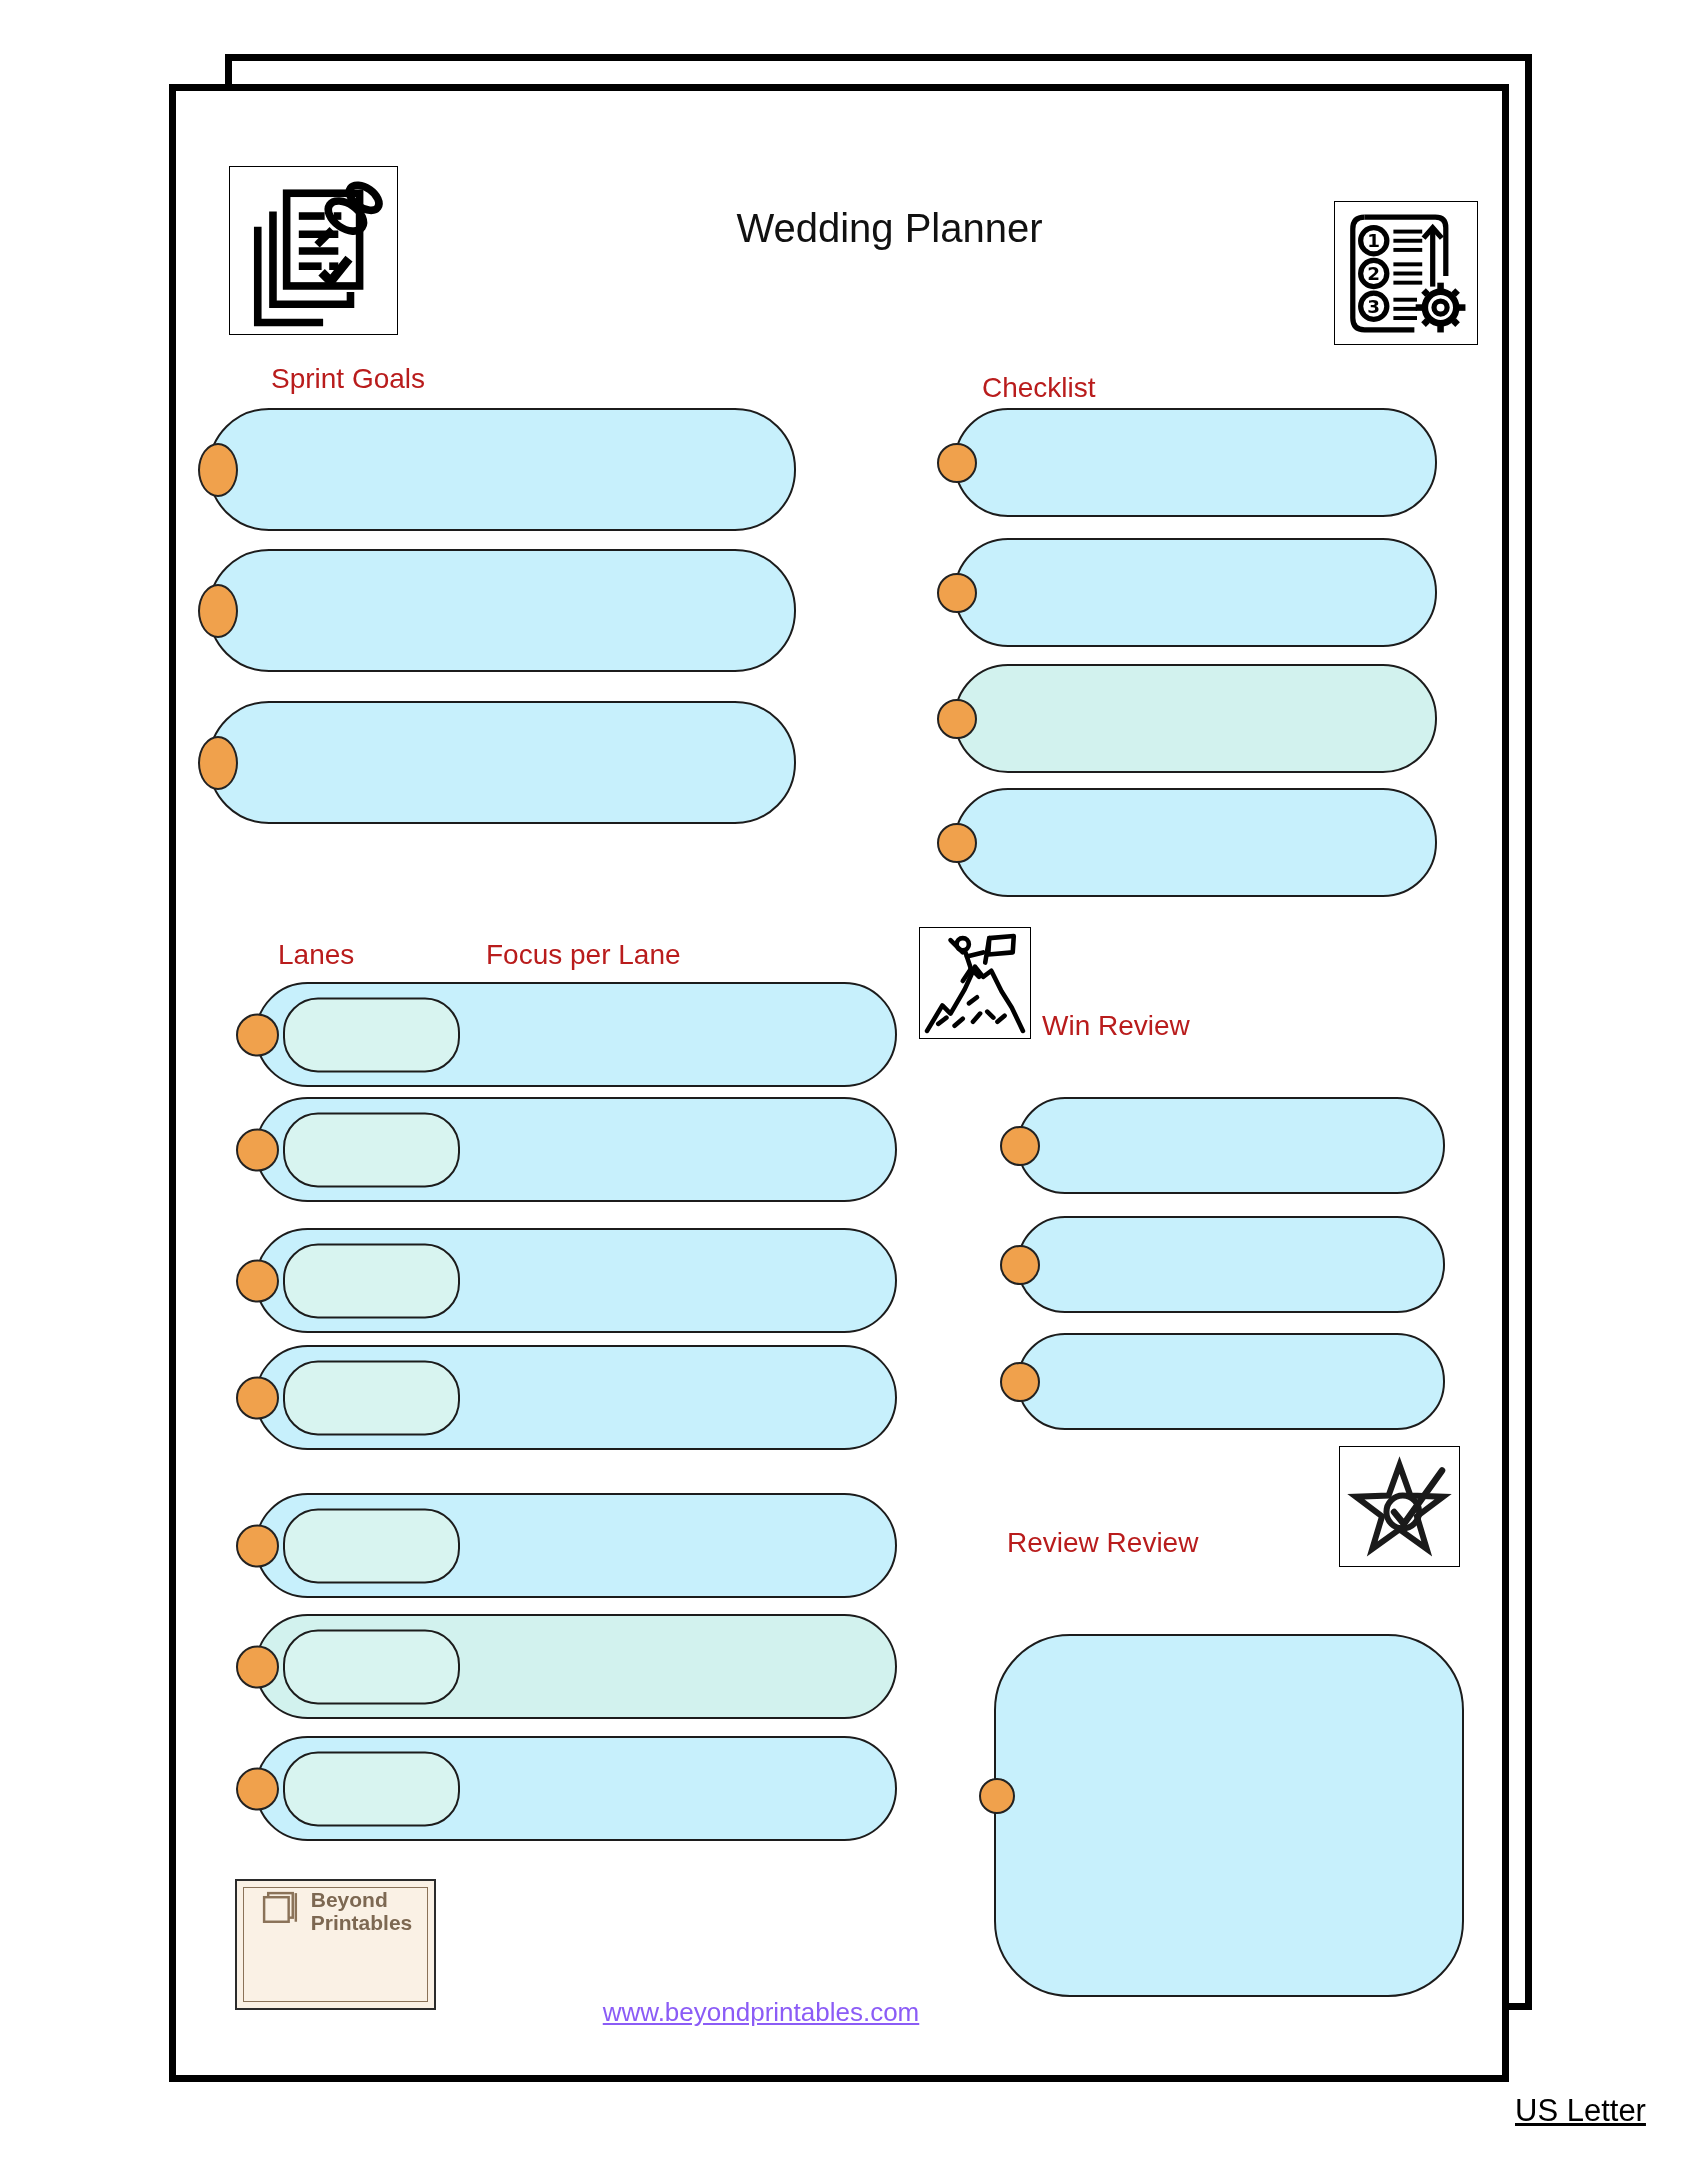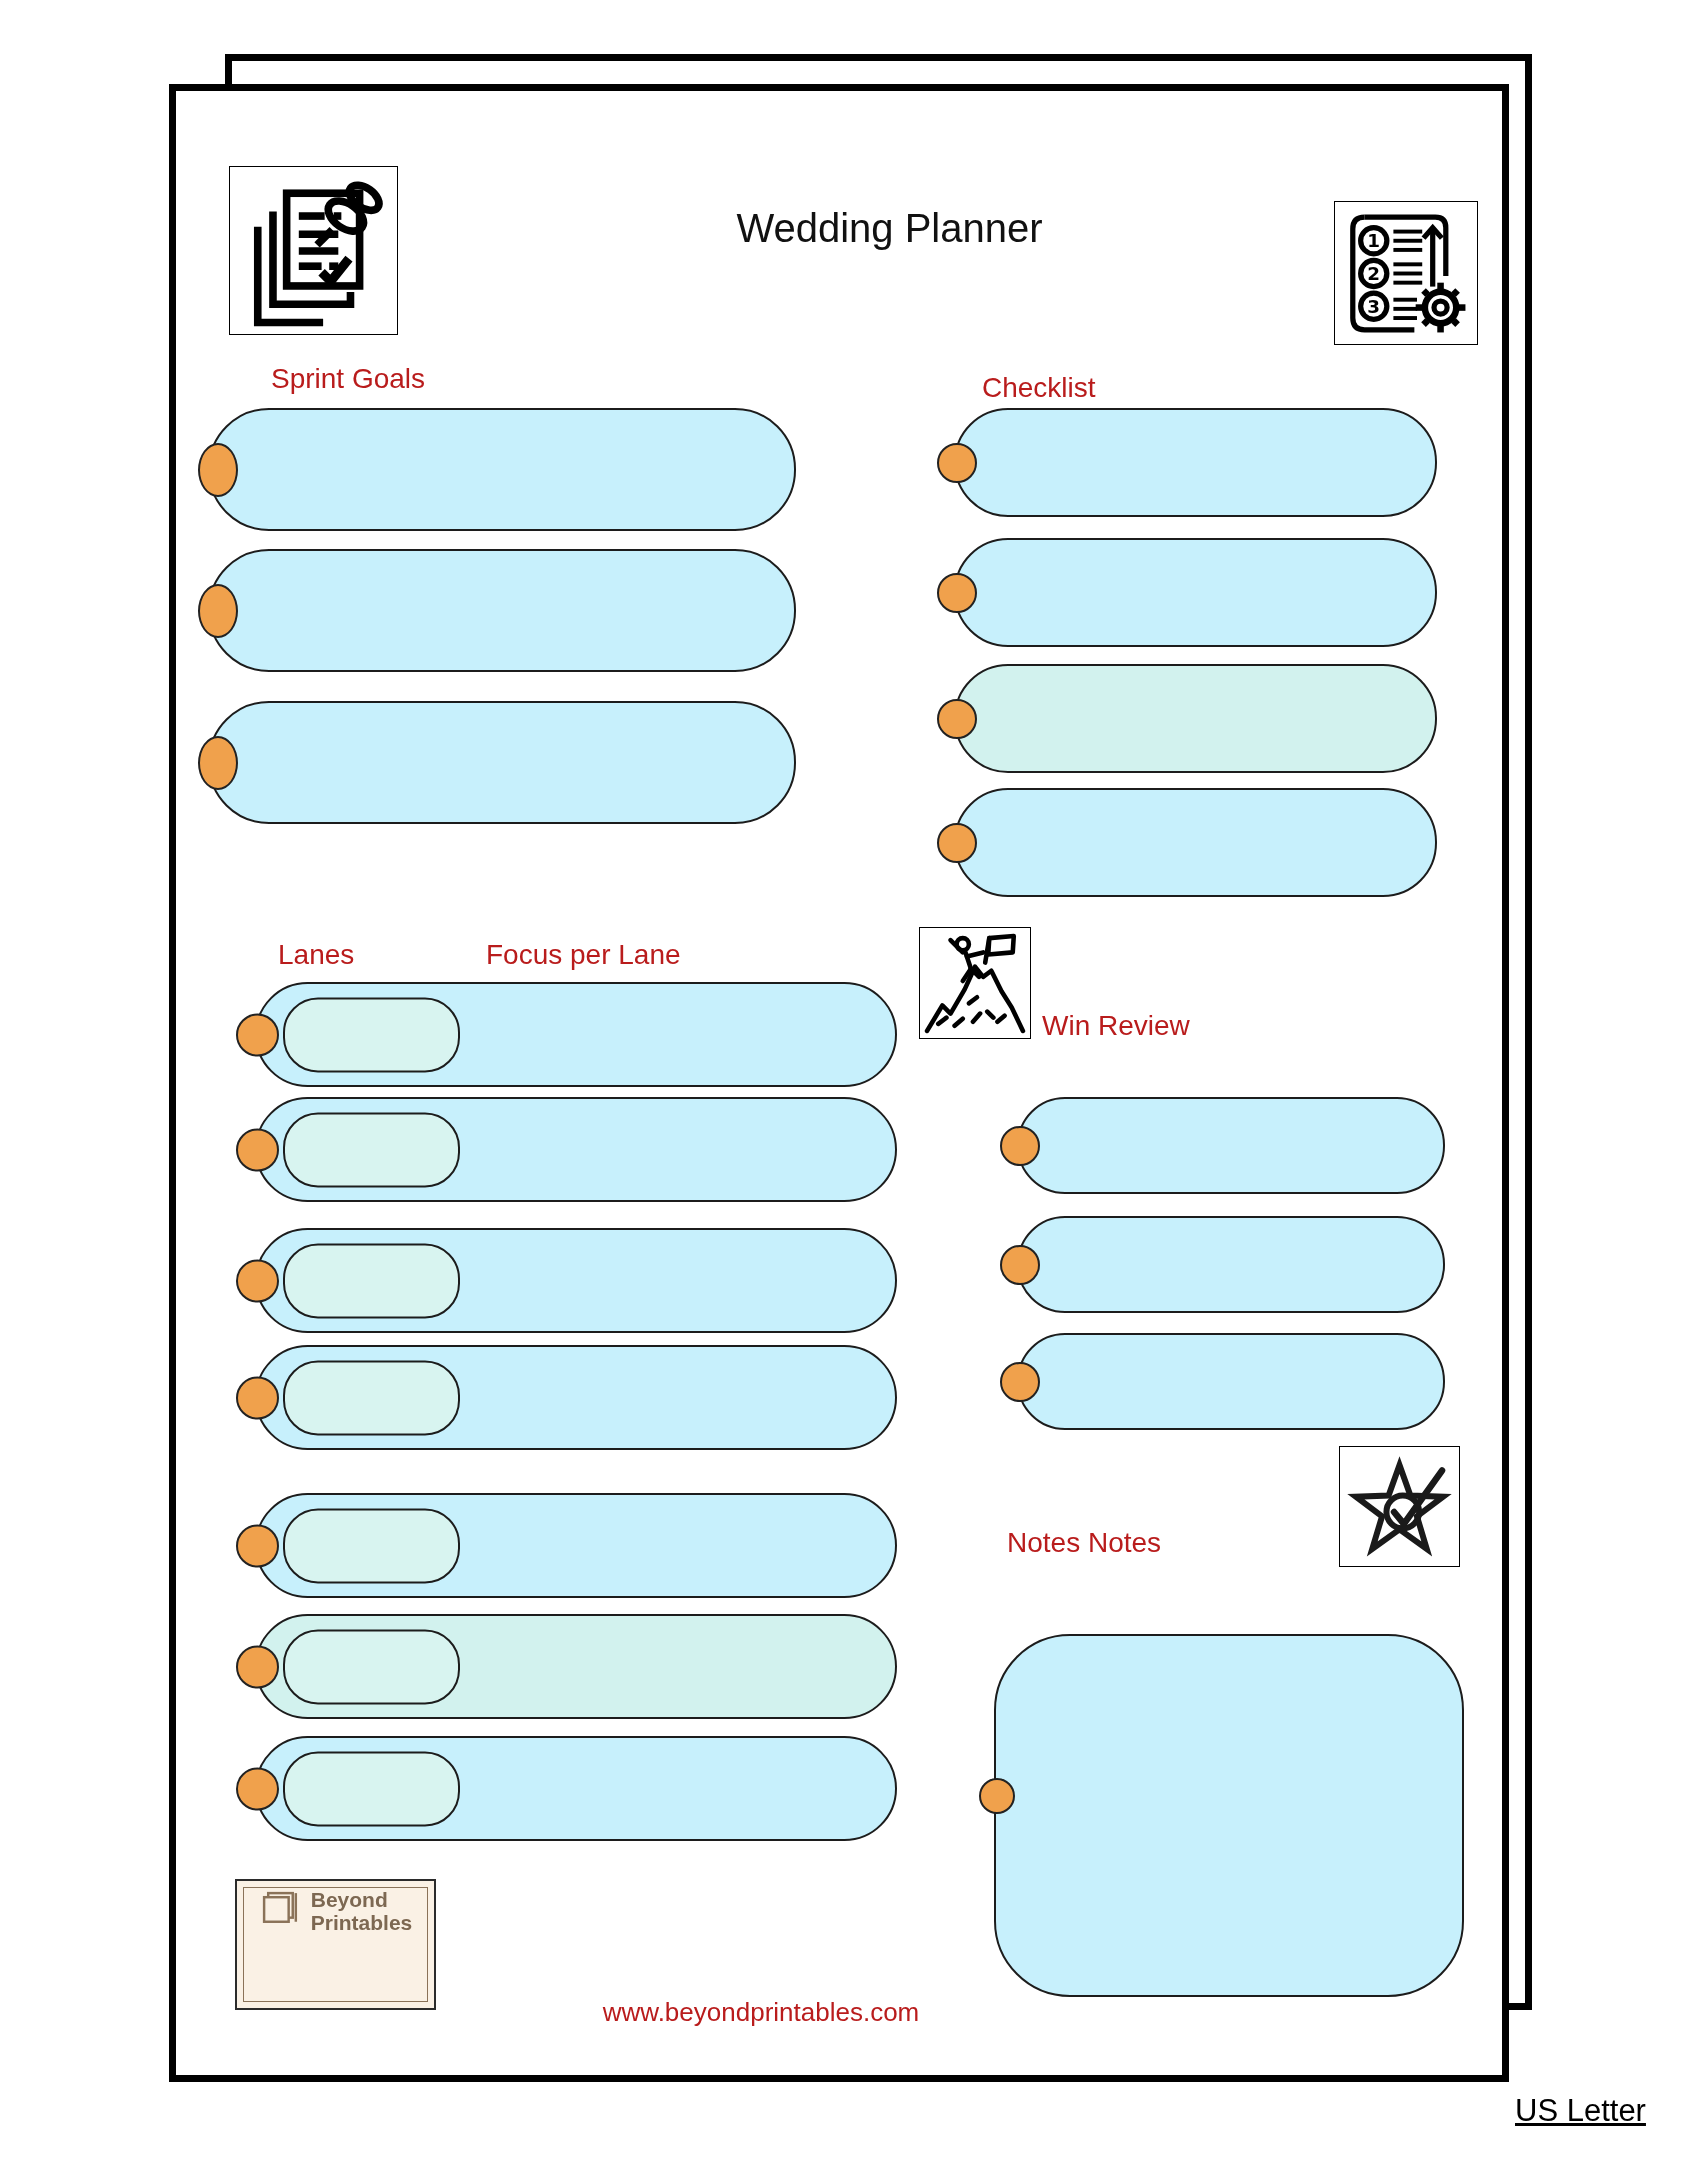--- a/index.html
+++ b/index.html
@@ -39,21 +39,21 @@
       display:flex;align-items:center;justify-content:center;}
   .icon-frame svg{display:block;}
 
   
   .logo{position:absolute;left:235px;top:1879px;width:201px;height:131px;
       border:2.6px solid #2b2b2b;background:var(--logo-bg,#faf1e5);box-sizing:border-box;}
   .logo-inner{position:absolute;inset:6px;border:1.7px solid var(--logo-border,#8a7258);
       display:flex;justify-content:center;gap:7px;}
   .logo-text{font-weight:bold;font-size:21px;line-height:1.1;color:var(--logo-brown,#7d6852);}
   .footer-url{position:absolute;left:519px;top:1997px;width:484px;text-align:center;
-      font-size:26px;color:#b91c1c;}
+      font-size:26px;color:#8b5cf6;text-decoration:underline;}
   .size-label{position:absolute;left:1515px;top:2093px;font-size:31px;color:#000;text-decoration:underline;}
   .title{position:absolute;left:712px;top:206px;width:355px;text-align:center;
       font-size:40px;color:#111;white-space:nowrap;}
 </style>
 </head>
 <body>
 
 <div class="canvas">
 
   <div class="sheet back-sheet"></div>
@@ -209,21 +209,21 @@
     <span class="dot circle"></span>
   </div>
 
   <div class="icon-frame" style="left:1339px;top:1446px;width:121px;height:121px;">
     <svg width="109" height="109" viewBox="0 0 100 100" fill="none" stroke="#1a1a1a" stroke-width="5.5" stroke-linejoin="miter">
       <path d="M50 12 L60 40 L90 41 L66 59 L75 89 L50 71 L25 89 L34 59 L10 41 L40 40 Z"></path>
       <circle cx="53" cy="55" r="15"></circle>
       <path d="M45 55 L54 66 L89 17" stroke-width="6" stroke-linecap="round"></path>
     </svg>
   </div>
-  <div class="label" style="left:1007px;top:1527px;">Notes Notes</div>
+  <div class="label" style="left:1007px;top:1527px;">Review Review</div>
 
   <div class="review-box" style="background:var(--pill-blue,#c7f0fc);" data-color="blue">
     <span class="dot review"></span>
   </div>
 
   <div class="logo">
     <div class="logo-inner">
       <span>
         <svg width="45" height="45" viewBox="0 0 44 44" fill="none" stroke="#8a7258" stroke-width="2.4">
           <rect x="9" y="5" width="24" height="24" fill="#faf1e5"></rect>

